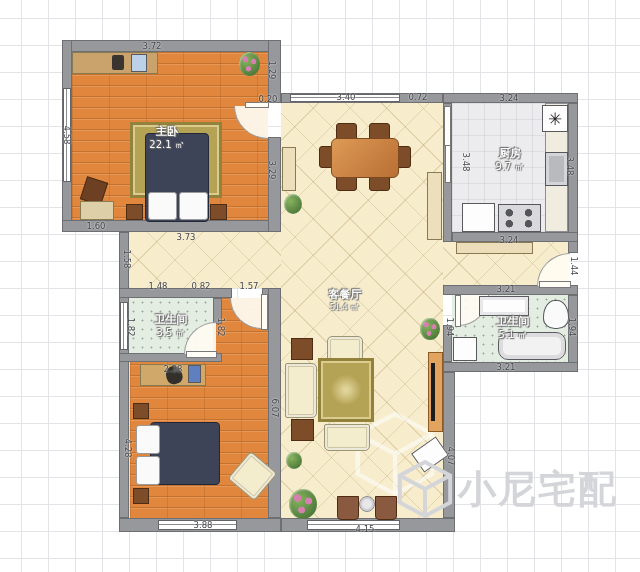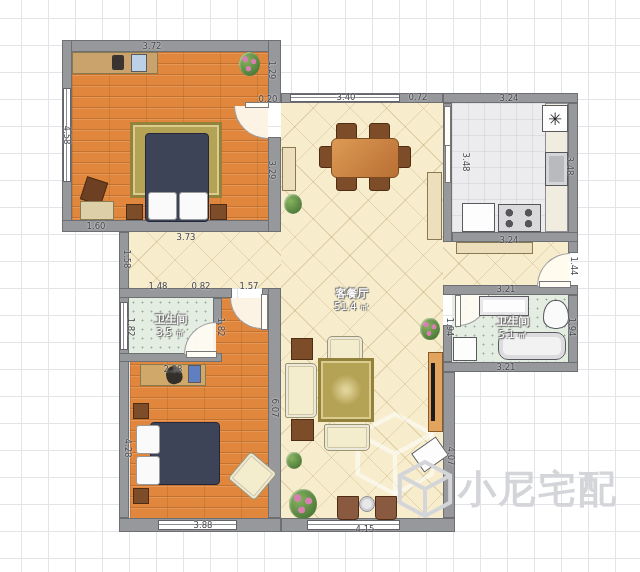--- a/index.html
+++ b/index.html
@@ -208,21 +208,29 @@
   <div class="furn cream" style="left:285px;top:363px;width:32px;height:55px;border-radius:2px 5px 5px 2px;"></div>
   <div class="furn rug" style="left:318px;top:358px;width:56px;height:64px;"></div>
   <div class="furn cream" style="left:324px;top:424px;width:46px;height:27px;border-radius:2px 2px 5px 5px;"></div>
   <div class="furn brown" style="left:291px;top:419px;width:23px;height:22px;"></div>
   <div class="plant" style="left:286px;top:452px;width:16px;height:17px;"></div>
   <div class="plant flower" style="left:289px;top:489px;width:28px;height:30px;"></div>
   <div class="furn brown" style="left:337px;top:496px;width:22px;height:24px;border-radius:0 0 4px 4px;background:#8a5a40;"></div>
   <div class="furn brown" style="left:375px;top:496px;width:22px;height:24px;border-radius:0 0 4px 4px;background:#8a5a40;"></div>
   <div class="furn" style="left:359px;top:496px;width:16px;height:16px;border-radius:50%;background:#e8e8ea;border:1px solid #8e8e92;box-shadow:inset 0 0 0 2px #cfcfd3;"></div>
 
-  <div class="room-label" style="left:317px;top:288px;width:70px;">
+  <div class="room-label" style="left:130px;top:126px;width:74px;">
+    <span class="nm">主卧</span>
+    <span class="ar">22.1 ㎡</span>
+  </div>
+  <div class="room-label" style="left:479px;top:148px;width:62px;">
+    <span class="nm">厨房</span>
+    <span class="ar">9.7 ㎡</span>
+  </div>
+  <div class="room-label" style="left:310px;top:288px;width:70px;font-family:Liberation Serif, serif;">
     <span class="nm">客餐厅</span>
     <span class="ar">51.4 ㎡</span>
   </div>
   <div class="room-label" style="left:136px;top:314px;width:70px;">
     <span class="nm">卫生间</span>
     <span class="ar">3.5 ㎡</span>
   </div>
   <div class="room-label" style="left:478px;top:316px;width:70px;">
     <span class="nm">卫生间</span>
     <span class="ar">5.1 ㎡</span>

